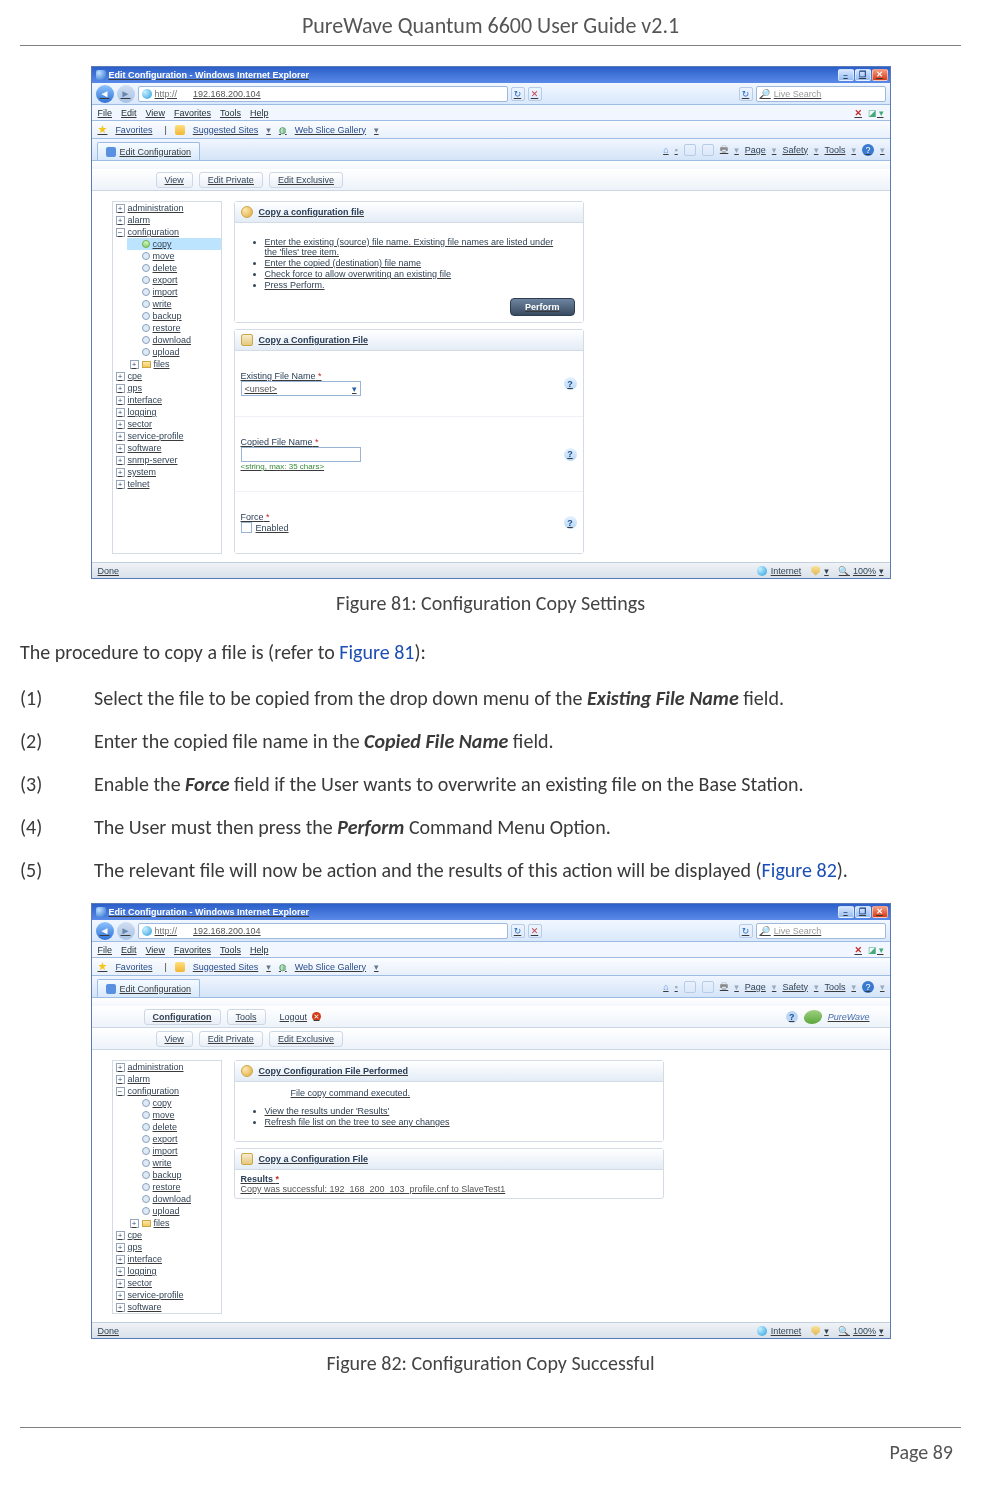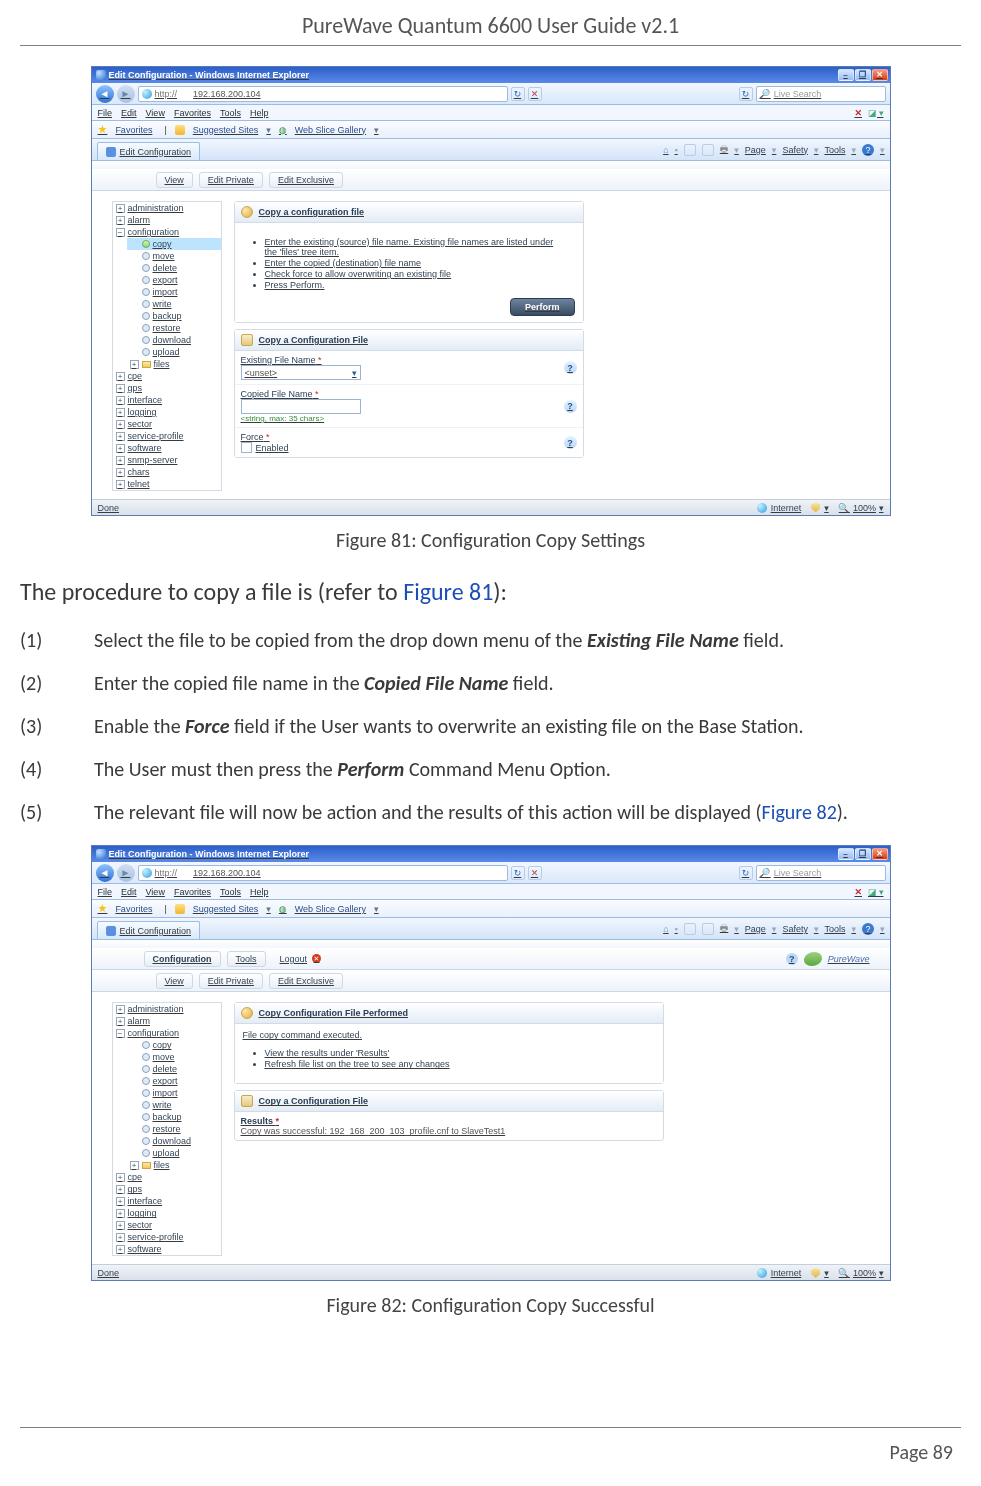--- a/index.html
+++ b/index.html
@@ -130,21 +130,21 @@
   .panel{border:1px solid var(--panel-border);border-radius:3px;}
   .panel-hd{display:flex;align-items:center;gap:6px;padding:4px 6px;background:linear-gradient(var(--gradient-panel-top),var(--gradient-panel-bot));border-bottom:1px solid var(--panel-border);}
   .panel-hd .gear{width:12px;height:12px;border-radius:50%;background:radial-gradient(circle at 30% 30%,#ffe8b0,#e0aa3d);border:1px solid #caa84a;}
   .panel-hd .gear2{width:12px;height:12px;border-radius:2px;background:linear-gradient(#f6ecd0,#e6c87a);border:1px solid #caa84a;}
   .panel-hd .title{font-weight:bold;color:#2a3d55;}
   .panel-body{padding:6px 8px;font-size:9px;color:#345;background:#fff;}
   ul.tips{margin:8px;padding-left:14px;}
   ul.tips li{margin:0 0 1px 0;}
   .perform-row{display:flex;justify-content:flex-end;margin-top:6px;}
   .perform{border:1px solid #2c3d52;border-radius:4px;background:linear-gradient(var(--perform-top),var(--perform-bot));color:#fff;padding:3px 14px;font-size:9px;font-weight:bold;}
-  .form-row{display:flex;align-items:center;padding:4px 6px;border-top:1px solid #eef2f7;}
+  .form-row{display:flex;align-items:center;padding:20px 6px;border-top:1px solid #eef2f7;}
   .form-row:first-of-type{border-top:none;}
   .form-label{flex:0 0 140px;color:#2a3d55;}
   .req{color:#c62828;}
   .sel-box{width:120px;height:15px;border:1px solid #9ab4d4;background:#fff;display:flex;align-items:center;justify-content:space-between;padding:0 3px;color:#555;}
   .sel-box .chev{color:#2c5fa8;}
   .txt-box{width:120px;height:15px;border:1px solid #9ab4d4;background:#fff;}
   .hint{color:#3a8a3a;font-size:8px;}
   .chk{width:11px;height:11px;border:1px solid #9ab4d4;background:#fff;display:inline-block;}
   .help-dot{margin-left:auto;width:13px;height:13px;border-radius:50%;background:linear-gradient(#e6f2ff,#b6d6f5);color:#20508f;font-weight:bold;font-size:9px;display:flex;align-items:center;justify-content:center;}
   .results-block{padding:4px 6px;font-size:9px;}
@@ -157,21 +157,21 @@
   .sb-shield{width:9px;height:10px;background:linear-gradient(#f7e39a,#e1b54a);clip-path:polygon(50% 0,100% 20%,100% 60%,50% 100%,0 60%,0 20%);}
 
   
   .fig-caption{
     text-align:center;
     font-size:20px;
     color:#444;
     margin:12px 0 24px 0;
   }
   .doc-p{
-    font-size:24px;
+    font-size:20px;
     color:var(--ink);
     margin:0 10px 18px 10px;
     line-height:1.35;
   }
   .doc-link{color:#1c4fb6;}
   .steps{margin:0 10px 18px 10px;}
   .step{
     display:flex;gap:34px;
     font-size:20px;color:var(--ink);
     line-height:1.45;margin-bottom:14px;
@@ -385,21 +385,21 @@
             <div class="tree-row">
                 <span class="pm">+</span>
                 <span>software</span>
               </div>
             <div class="tree-row">
                 <span class="pm">+</span>
                 <span>snmp-server</span>
               </div>
             <div class="tree-row">
                 <span class="pm">+</span>
-                <span>chars</span>
+                <span>system</span>
               </div>
             <div class="tree-row">
                 <span class="pm">+</span>
                 <span>telnet</span>
               </div>
           </div>
 
           <div class="panels">
             <div class="panel">
               <div class="panel-hd">
@@ -709,21 +709,21 @@
               </div>
           </div>
 
           <div class="panels wide">
             <div class="panel">
               <div class="panel-hd">
                   <span class="gear"></span>
                   <span class="title">Copy Configuration File Performed</span>
                 </div>
               <div class="panel-body">
-                <div style="margin-bottom:3px;">File copy command executed.</div>
+                <div style="margin-bottom:3px;margin-left:48px;">File copy command executed.</div>
                 <ul class="tips">
                   <li>View the results under 'Results'</li>
                   <li>Refresh file list on the tree to see any changes</li>
                 </ul>
               </div>
             </div>
             <div class="panel">
               <div class="panel-hd">
                   <span class="gear2"></span>
                   <span class="title">Copy a Configuration File</span>

